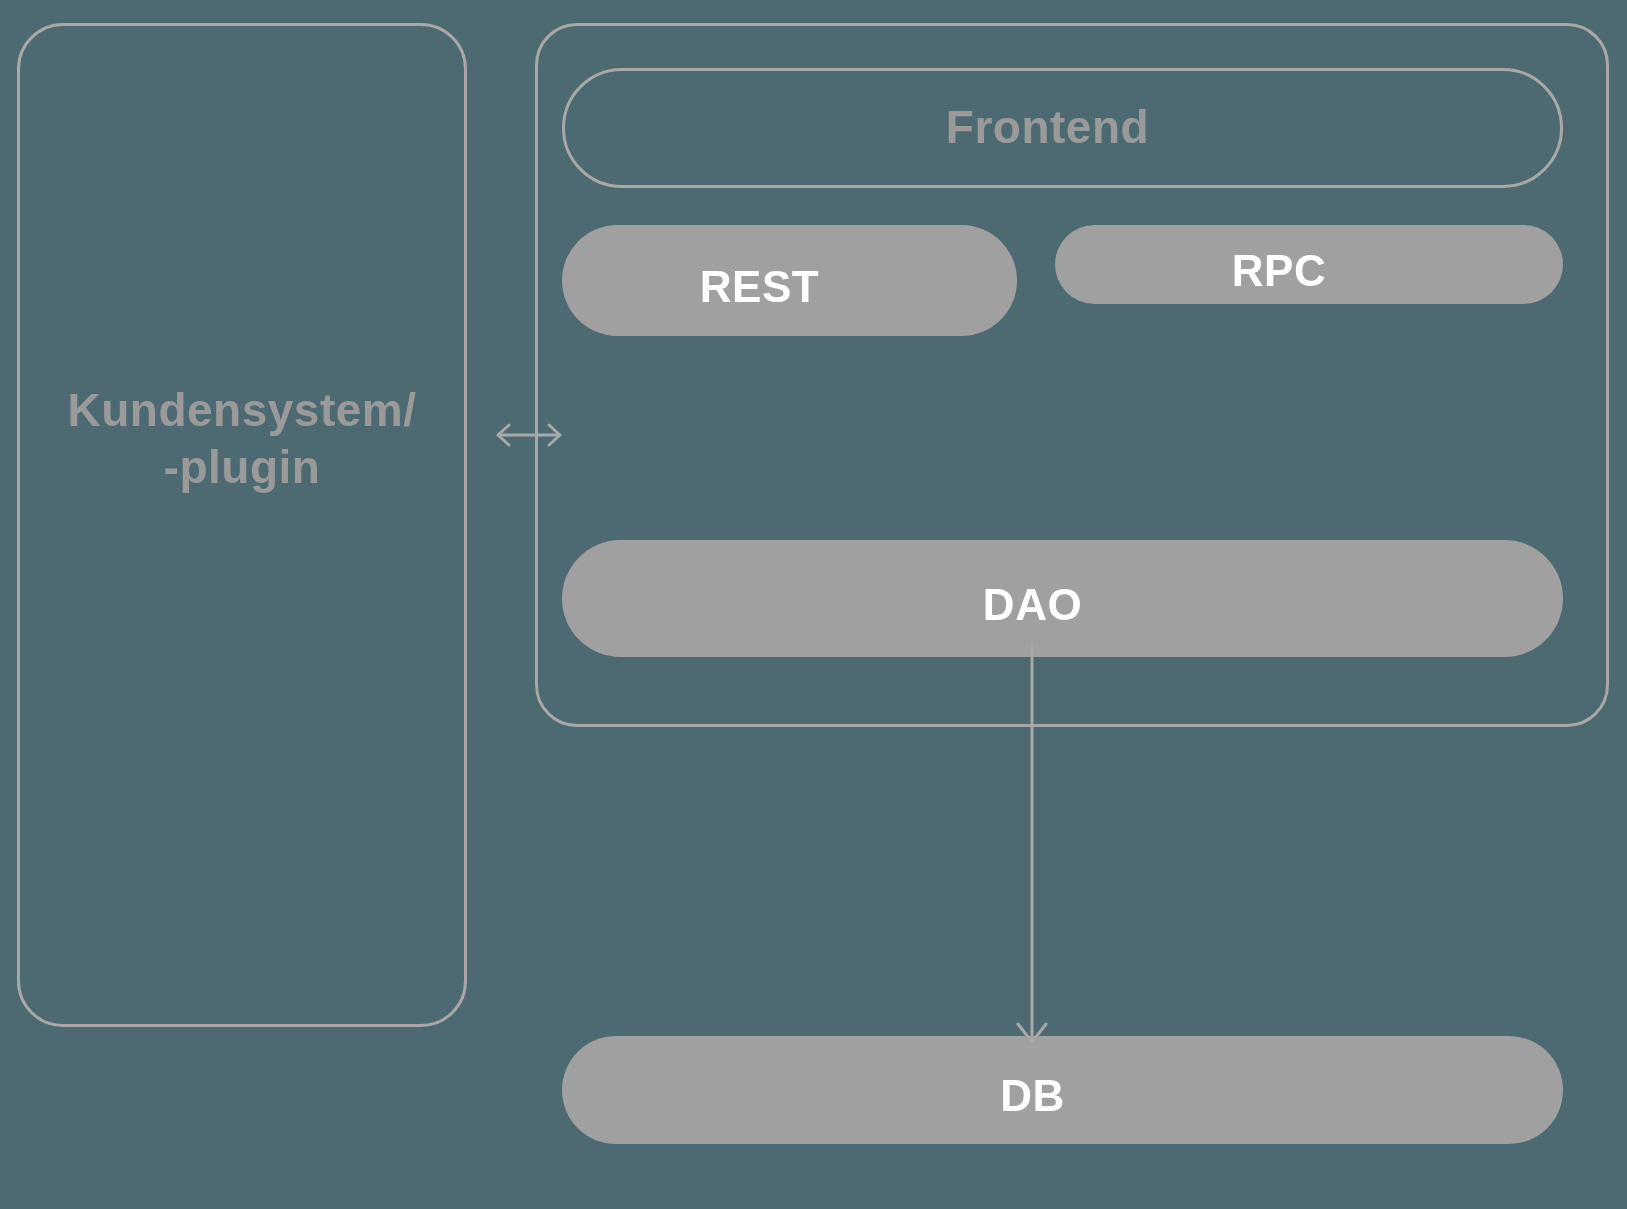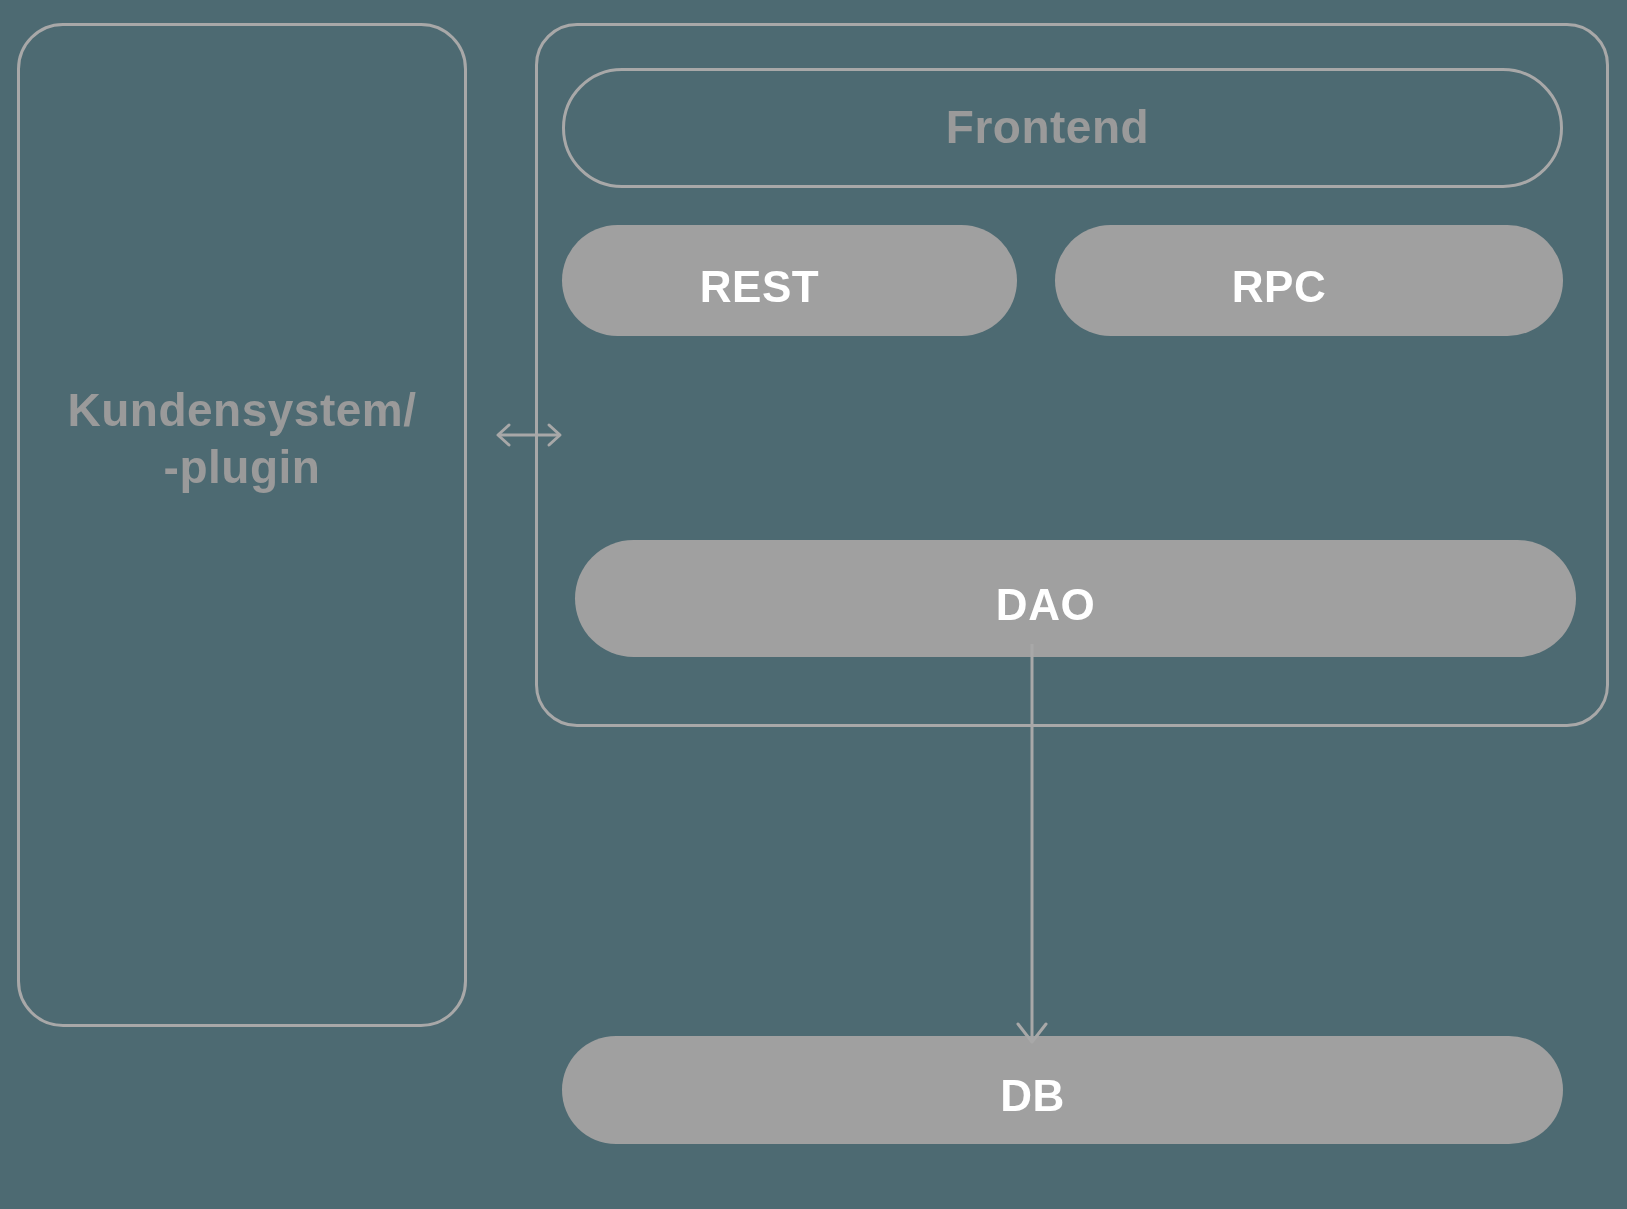--- a/index.html
+++ b/index.html
@@ -74,32 +74,32 @@
     left: 562px;
     top: 225px;
     width: 455px;
     height: 111px;
   }
 
   #pill-rpc {
     left: 1055px;
     top: 225px;
     width: 508px;
-    height: 111px;
+    height: 79px;
   }
 
   #pill-logic {
     left: 562px;
     top: 381px;
     width: 1001px;
     height: 117px;
   }
 
   #pill-dao {
-    left: 575px;
+    left: 562px;
     top: 540px;
     width: 1001px;
     height: 117px;
   }
 
   #pill-db {
     left: 562px;
     top: 1036px;
     width: 1001px;
     height: 108px;

